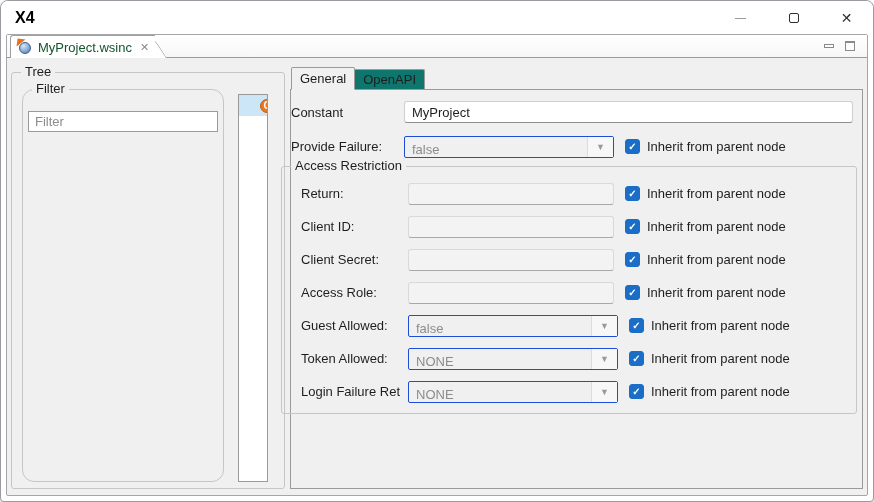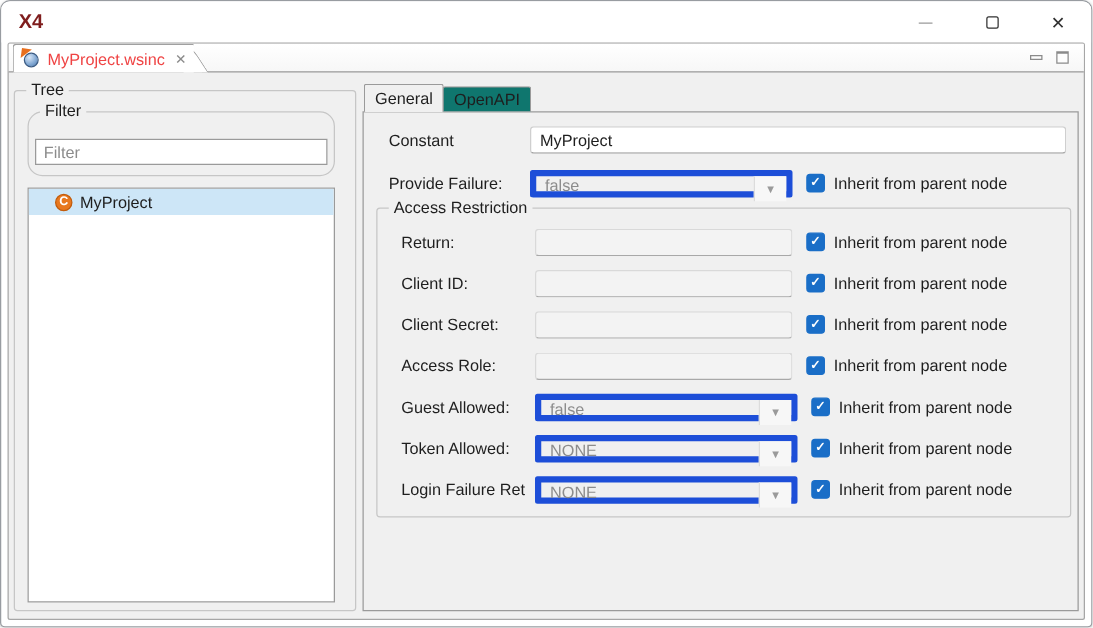--- a/index.html
+++ b/index.html
@@ -11,77 +11,77 @@
     border:1px solid #989ca1;
     border-radius:8px 8px 4px 4px;
     background:#ffffff;
     display:flex; flex-direction:column;
     overflow:hidden;
     box-shadow:0 1px 3px rgba(0,0,0,.25);
   }
 
   
   .titlebar{ height:33px; background:#ffffff; display:flex; align-items:center; padding-left:14px; flex:0 0 auto; }
-  .logo{ color:#7f1d1d; font-weight:700; font-size:16px; letter-spacing:0; }
+  .logo{ color:#000000; font-weight:700; font-size:16px; letter-spacing:0; }
   .caption-buttons{ margin-left:auto; display:flex; height:100%; }
   .cap-btn{ width:53px; height:100%; display:flex; align-items:center; justify-content:center; cursor:default; }
   .min-glyph{ width:11px; border-top:1px solid #9a9a9a; margin-top:1px; }
   .max-glyph{ width:10px; height:10px; border:1.4px solid #303030; border-radius:2px; }
   .close-glyph{ font-size:14px; color:#303030; line-height:1; }
 
   
   .editor-shell{ flex:1; margin:0 5px 5px 5px; border:1px solid #a6a6a6; border-radius:2px; background:#f0f0f0; display:flex; flex-direction:column; min-height:0; }
   .tabbar{ height:23px; flex:0 0 auto; background:linear-gradient(#ffffff,#f7f7f7); border-bottom:1px solid #9a9a9a; display:flex; align-items:flex-end; padding-left:3px; }
   .editor-tab{ position:relative; z-index:2; height:23px; margin-bottom:-1px; background:#ffffff; border:1px solid #a0a0a0; border-bottom:none; border-right:none; border-radius:3px 0 0 0; display:flex; align-items:center; gap:5px; padding:0 3px 0 7px; }
   .tab-curve{ position:relative; z-index:1; height:23px; width:20px; margin-left:-8px; margin-bottom:-1px; background:#ffffff; border-top:1px solid #a0a0a0; border-right:1px solid #a0a0a0; border-top-right-radius:10px; transform:skewX(33deg); transform-origin:bottom left; }
   .wsinc-icon{ position:relative; width:15px; height:15px; flex:0 0 auto; }
   .wsinc-ball{ position:absolute; left:1px; top:2px; width:12px; height:12px; border-radius:50%; background:radial-gradient(circle at 35% 30%, #d8e6f6, #7fa6d2 60%, #4f76a6); border:1px solid #3c5c84; }
   .wsinc-arrow{ position:absolute; left:-1px; top:-1px; width:0; height:0; border-left:8px solid #e86f1e; border-bottom:8px solid transparent; transform:rotate(8deg); }
-  .tab-label{ color:#ef4444; }
+  .tab-label{ color:#14532d; }
   .tab-close{ color:#8b8b8b; font-size:11px; padding:0 3px; cursor:default; }
   .view-buttons{ margin-left:auto; display:flex; gap:11px; align-items:center; padding:0 12px 6px 0; }
   .view-min{ width:10px; height:4px; border:1px solid #8a8a8a; background:#fdfdfd; }
   .view-max{ width:10px; height:10px; border:1px solid #8a8a8a; border-top-width:2px; background:#fdfdfd; }
 
   
   .content{ flex:1; display:flex; padding:7px 4px 6px 4px; gap:5px; min-height:0; }
 
   
   .group{ position:relative; border:1px solid #c6c6c6; border-radius:3px; }
   .group-label{ position:absolute; top:-9px; left:9px; background:#f0f0f0; padding:0 4px; color:#1e1e1e; }
 
   
-  .tree-group{ width:274px; flex:0 0 auto; margin-top:7px; display:flex; flex-direction:column; padding:12px 6px 6px 6px; }
+  .tree-group{ width:274px; flex:0 0 auto; margin-top:7px; display:flex; flex-direction:row; padding:12px 6px 6px 6px; }
   .filter-group{ margin:4px 10px 0 4px; padding:12px 5px 8px 5px; flex:0 0 auto;border-radius:12px; }
   .cb-row{ display:flex; align-items:center; gap:5px; padding:2px 0 0 1px; }
   .checkbox{ width:15px; height:15px; border:1px solid #8a8a8a; border-radius:3px; background:#ffffff; display:inline-flex; align-items:center; justify-content:center; flex:0 0 auto; }
   .checkbox.checked{ background:#1a6ec7; border-color:#1a6ec7; }
   .checkbox .check{ color:#ffffff; font-size:10px; font-weight:700; line-height:1; }
   .cb-label{ color:#1e1e1e; white-space:nowrap; }
   .cb-gap{ width:7px; }
   .filter-input{ margin-top:9px; width:100%; height:21px; border:1px solid #9a9a9a; background:#ffffff; padding:0 6px; font:13px "Liberation Sans",sans-serif; color:#1e1e1e; }
   .filter-input::placeholder{ color:#8c8c8c; }
   .tree-list{ margin:9px 10px 0 4px; flex:1; background:#ffffff; border:1px solid #9a9a9a; overflow:hidden; }
   .tree-item{ height:21px; display:flex; align-items:center; gap:6px; padding-left:21px; cursor:default; }
   .tree-item.selected{ background:#cde6f7; }
   .const-icon{ width:14px; height:14px; border-radius:50%; background:#e8781f; border:1px solid #c25c0c; color:#ffffff; font-size:10px; font-weight:700; display:flex; align-items:center; justify-content:center; flex:0 0 auto; }
 
   
   .props-panel{ flex:1; display:flex; flex-direction:column; margin-top:2px; min-width:0; }
   .props-tabs{ display:flex; align-items:flex-end; padding-left:1px; position:relative; z-index:2; }
   .ptab{ height:20px; padding:0 8px; background:#0f766e; border:1px solid #9a9a9a; border-bottom:none; border-radius:2px 2px 0 0; margin-right:-1px; display:flex; align-items:center; cursor:default; }
   .ptab.active{ height:23px; background:#f0f0f0; border-bottom:1px solid #f0f0f0; margin-bottom:-1px; }
-  .props-body{ flex:1; border:1px solid #9a9a9a; background:#f0f0f0; padding:9px 9px 0 20px; min-height:0; }
+  .props-body{ flex:1; border:1px solid #9a9a9a; background:#f0f0f0; padding:9px 9px 0 0; min-height:0; }
 
   .prow{ display:flex; align-items:center; height:31px; margin-bottom:2px; }
   .plabel{ width:113px; flex:0 0 auto; color:#1e1e1e; white-space:nowrap; overflow:hidden; }
   .text-input{ height:22px; border:1px solid #cfcfcf; border-bottom-color:#8f8f8f; border-radius:3px; background:#ffffff; padding:0 7px; font:13px "Liberation Sans",sans-serif; color:#1e1e1e; }
   .text-input.wide{ flex:1; }
   .text-input.disabled{ width:206px; background:#f3f3f3; border-color:#d9d9d9; border-bottom-color:#a8a8a8; color:#8c8c8c; }
-  .combo{ width:210px; height:22px; border:5px solid #1d4ed8; border-radius:2px; background:#f0f0f0; display:flex; align-items:flex-start; flex:0 0 auto; }
+  .combo{ width:210px; height:22px; border:1px solid #1d4ed8; border-radius:2px; background:#f0f0f0; display:flex; align-items:flex-end; flex:0 0 auto; }
   .combo-value{ flex:1; padding:0 7px; color:#8c8c8c; white-space:nowrap; overflow:hidden; }
   .combo-arrow{ width:26px; height:20px; display:flex; align-items:center; justify-content:center; color:#9a9a9a; font-size:9px; background:#f7f7f7; border-left:1px solid #dcdcdc; }
   .inherit{ display:flex; align-items:center; gap:7px; margin-left:11px; white-space:nowrap; }
 
   .access-group{ margin:4px -4px 0 -10px; padding:11px 0 4px 19px; }
   .access-group .plabel{ width:107px; }
 </style>
 </head>
 <body>
 

